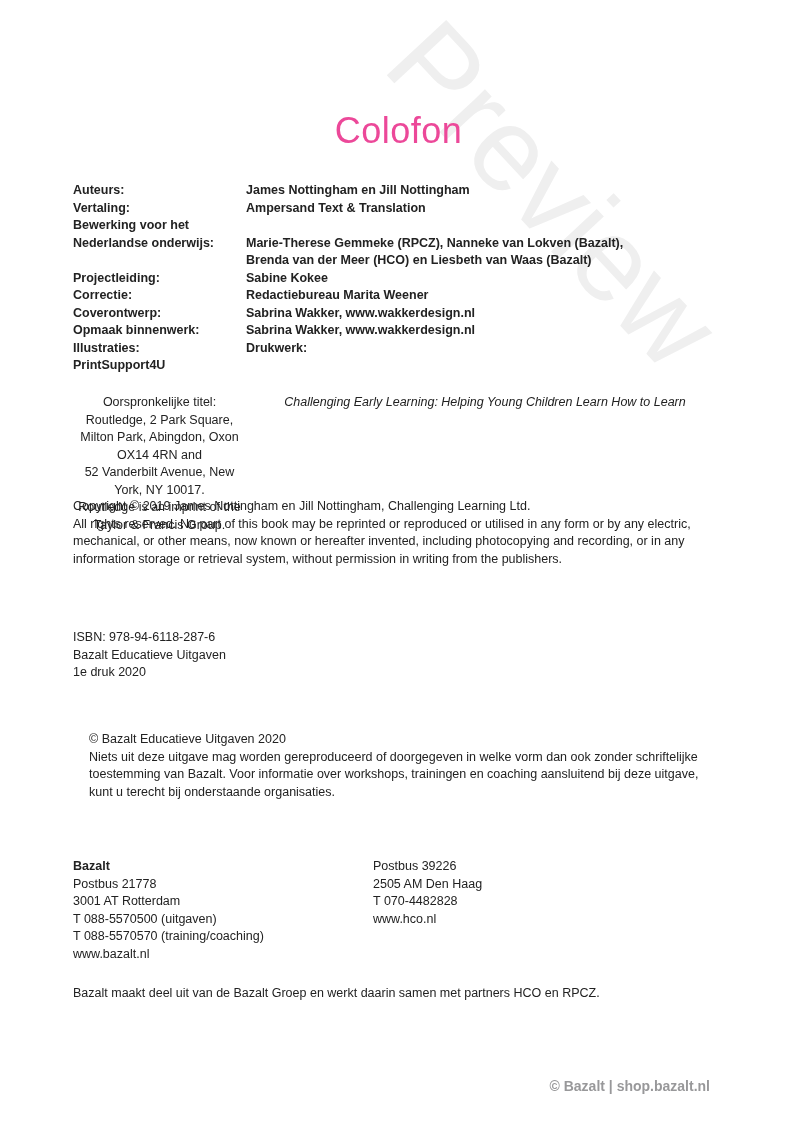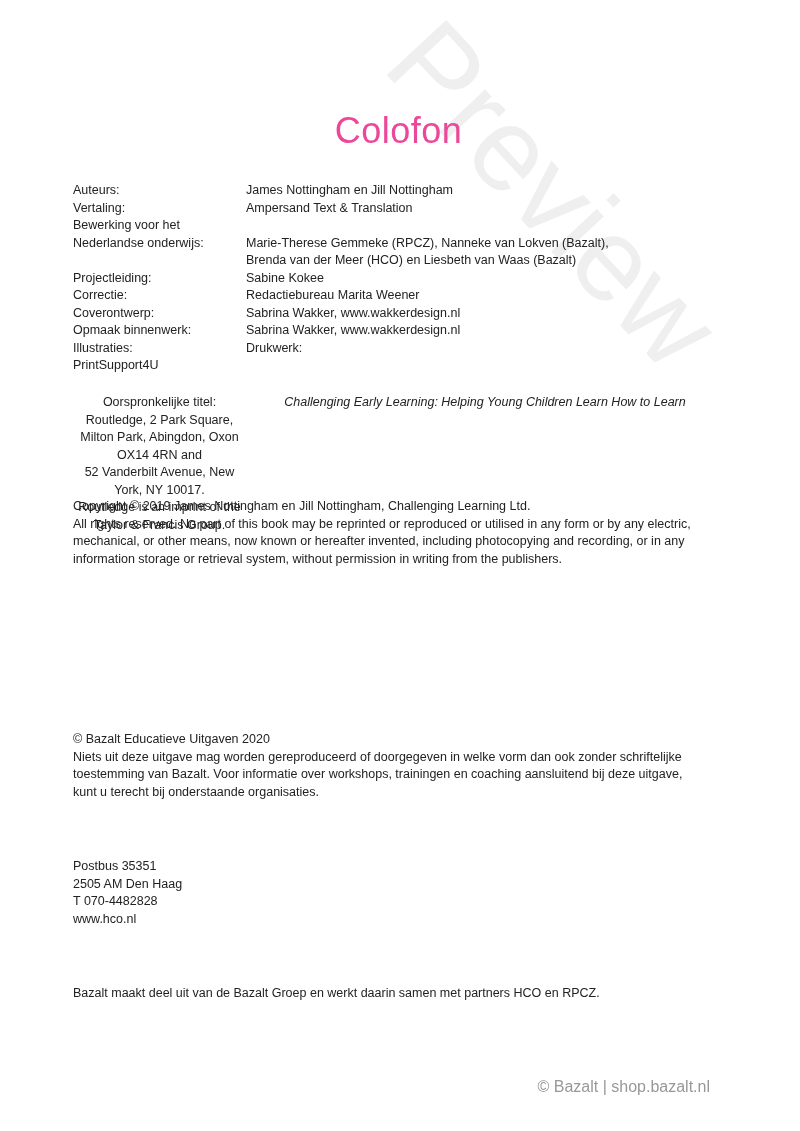--- a/index.html
+++ b/index.html
@@ -27,56 +27,57 @@
   }
   .section { position: absolute; left: 73px; right: 76px; z-index: 1; }
   .page-title {
     top: 86px;
     font-size: 36px;
     font-weight: 300;
     color: #ec4899;
     letter-spacing: 0.5px;
     text-align: center;
   }
-  .credits  { top: 182px; }
+  .credits  { top: 182px; font-weight: bold; }
   .origmeta { top: 394px; text-align: center; }
   .grid2 {
     display: grid;
     grid-template-columns: 173px 1fr;
     font-size: 12.5px;
     line-height: 17.5px;
   }
   .grid2 .lbl { white-space: pre-line; }
   .grid2 .val { white-space: pre-line; }
   .italic { font-style: italic; }
   .para {
     font-size: 12.5px;
     line-height: 17.5px;
     white-space: pre-line;
   }
   .copyright-en { top: 498px; }
   .isbn-block   { top: 629px; }
-  .rights-nl    { top: 731px; }
+  .rights-nl    { top: 731px; margin-left: 16px; }
   .orgs {
     top: 858px;
     display: grid;
     grid-template-columns: 300px 214px 1fr;
     font-size: 12.5px;
     line-height: 17.5px;
   }
   .org-name { font-weight: 700; }
   .org-lines { white-space: pre-line; }
   .partner-note { top: 985px; }
   .page-footer {
     position: absolute;
     right: 90px;
     top: 1078px;
-    font-size: 16px;
+    font-size: 14px;
     color: #98989a;
     z-index: 1;
+    font-weight: bold;
   }
 </style>
 </head>
 <body>
 
 <div class="page">
 
   <div class="watermark">Preview</div>
 
   <h1 class="section page-title">Colofon</h1>
@@ -110,29 +111,40 @@
     <div class="val">Routledge, 2 Park Square, Milton Park, Abingdon, Oxon OX14 4RN and
 52 Vanderbilt Avenue, New York, NY 10017.
 Routledge is an imprint of the Taylor &amp; Francis Group.</div>
   </div>
 
   <div class="section para copyright-en">Copyright © 2019 James Nottingham en Jill Nottingham, Challenging Learning Ltd.
 All rights reserved. No part of this book may be reprinted or reproduced or utilised in any form or by any electric,
 mechanical, or other means, now known or hereafter invented, including photocopying and recording, or in any
 information storage or retrieval system, without permission in writing from the publishers.</div>
 
+  <div class="section para isbn-block">ISBN: 978-94-6118-287-6
+Bazalt Educatieve Uitgaven
+1e druk 2020</div>
 
   <div class="section para rights-nl">© Bazalt Educatieve Uitgaven 2020
 Niets uit deze uitgave mag worden gereproduceerd of doorgegeven in welke vorm dan ook zonder schriftelijke
 toestemming van Bazalt. Voor informatie over workshops, trainingen en coaching aansluitend bij deze uitgave,
 kunt u terecht bij onderstaande organisaties.</div>
 
   <div class="section orgs">
     <div>
-      <div class="org-lines">Postbus 35351
+      <div class="org-name">Bazalt</div>
+      <div class="org-lines">Postbus 21778
+3001 AT Rotterdam
+T 088-5570500 (uitgaven)
+T 088-5570570 (training/coaching)
+www.bazalt.nl</div>
+    </div>
+    <div>
+      <div class="org-lines">Postbus 39226
 2505 AM Den Haag
 T 070-4482828
 www.hco.nl</div>
     </div>
   </div>
 
   <div class="section para partner-note">Bazalt maakt deel uit van de Bazalt Groep en werkt daarin samen met partners HCO en RPCZ.</div>
 
   <div class="page-footer">© Bazalt | shop.bazalt.nl</div>
 

